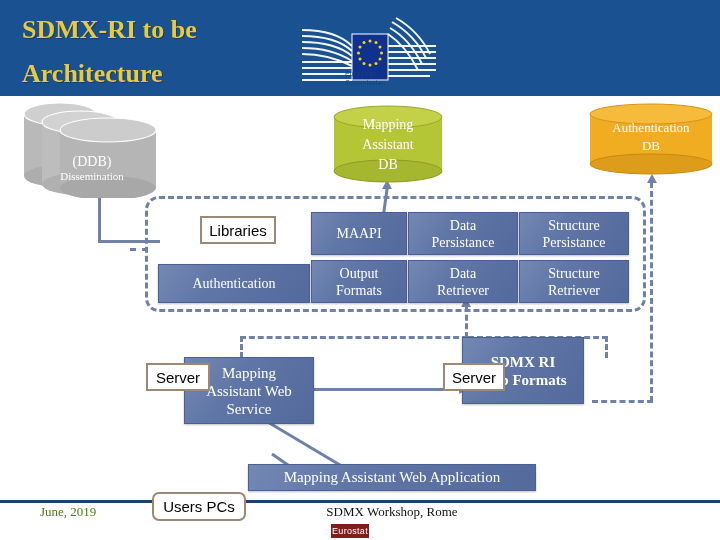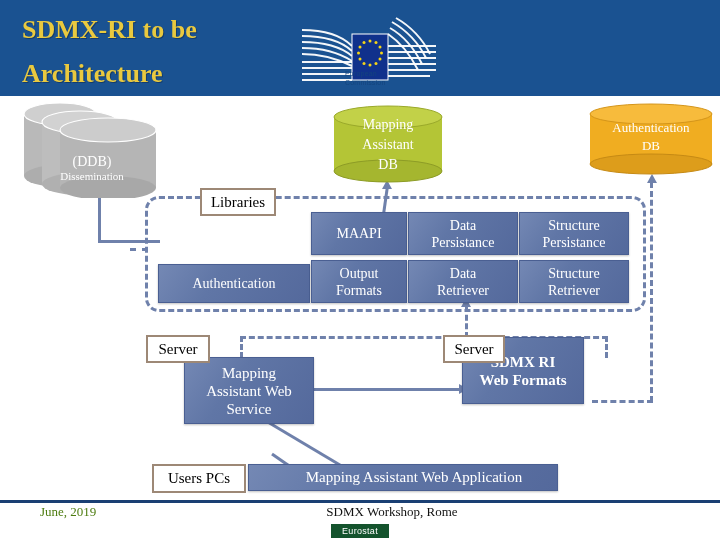--- a/index.html
+++ b/index.html
@@ -29,23 +29,24 @@
   .eu-caption{
     position:absolute;left:345px;top:70px;
     font-family:"Liberation Sans", sans-serif;
     font-size:7px;line-height:8.5px;color:#14447e;
     letter-spacing:.2px;
   }
 
   
   .lbl-box{
     position:absolute;background:#ffffff;border:2px solid #9d8876;
-    font-family:Liberation Serif, serif;font-size:15px;color:#000;
+    font-family:Liberation Sans, sans-serif;font-size:15px;color:#000;
     display:flex;align-items:center;justify-content:center;
     z-index:9;
+    margin-top:28px;
   }
   .bluebox{
     position:absolute;
     background:linear-gradient(125deg,#7488b4 0%,#6076a6 38%,#54699c 100%);
     border:1px solid #4e6falt;
     border:1px solid #4a5f92;
     color:#ffffff;
     font-family:"Liberation Serif", serif;
     font-size:14px;line-height:17px;text-align:center;
     display:flex;align-items:center;justify-content:center;
@@ -76,22 +77,22 @@
   }
   .foot-date{
     position:absolute;left:40px;top:504px;font-size:13px;color:#4d7c0f;
     font-family:"Liberation Serif", serif;
   }
   .foot-center{
     position:absolute;left:0;top:504px;width:720px;text-align:center;
     font-size:13px;color:#111;font-family:"Liberation Serif", serif;padding-left:32px;
   }
   .eurostat{
-    position:absolute;left:331px;top:524px;width:58px;height:14px;
-    background:#14532d;color:#fff;
+    position:absolute;left:331px;top:524px;width:38px;height:14px;
+    background:#7f1d1d;color:#fff;
     font-family:"Liberation Sans", sans-serif;font-size:9px;
     display:flex;align-items:center;justify-content:center;letter-spacing:.3px;
   }
 
   
   .ln{position:absolute;background:#6f81ab;z-index:3;}
   .dln{position:absolute;z-index:3;}
   .dln.h{border-top:3px dashed #6f81ab;}
   .dln.v{border-left:3px dashed #6f81ab;}
   .arrowhead{position:absolute;width:0;height:0;z-index:4;}
@@ -304,23 +305,23 @@
 
   <div class="lbl-box" style="left:443px;top:335px;width:58px;height:24px;">Server</div>
 
   <div class="bluebox big" style="left:462px;top:337px;width:120px;height:65px;font-weight:bold;">
     <div>
       <div>SDMX RI</div>
       <div>Web Formats</div>
     </div>
   </div>
 
-  <div class="lbl-box" style="left:152px;top:464px;width:90px;height:25px;">Users PCs</div>
-
-  <div class="bluebox" style="left:248px;top:464px;width:286px;height:25px;font-size:15px;padding-left:22px;">
+  <div class="lbl-box" style="left:152px;top:464px;width:90px;height:25px;border-radius:7px;">Users PCs</div>
+
+  <div class="bluebox" style="left:248px;top:464px;width:286px;height:25px;font-size:15px;">
     <span>Mapping Assistant Web Application</span>
   </div>
 
   <div class="footer-rule"></div>
   <div class="foot-date">June, 2019</div>
   <div class="foot-center">SDMX Workshop, Rome</div>
   <div class="eurostat">Eurostat</div>
 
 </div>
 

